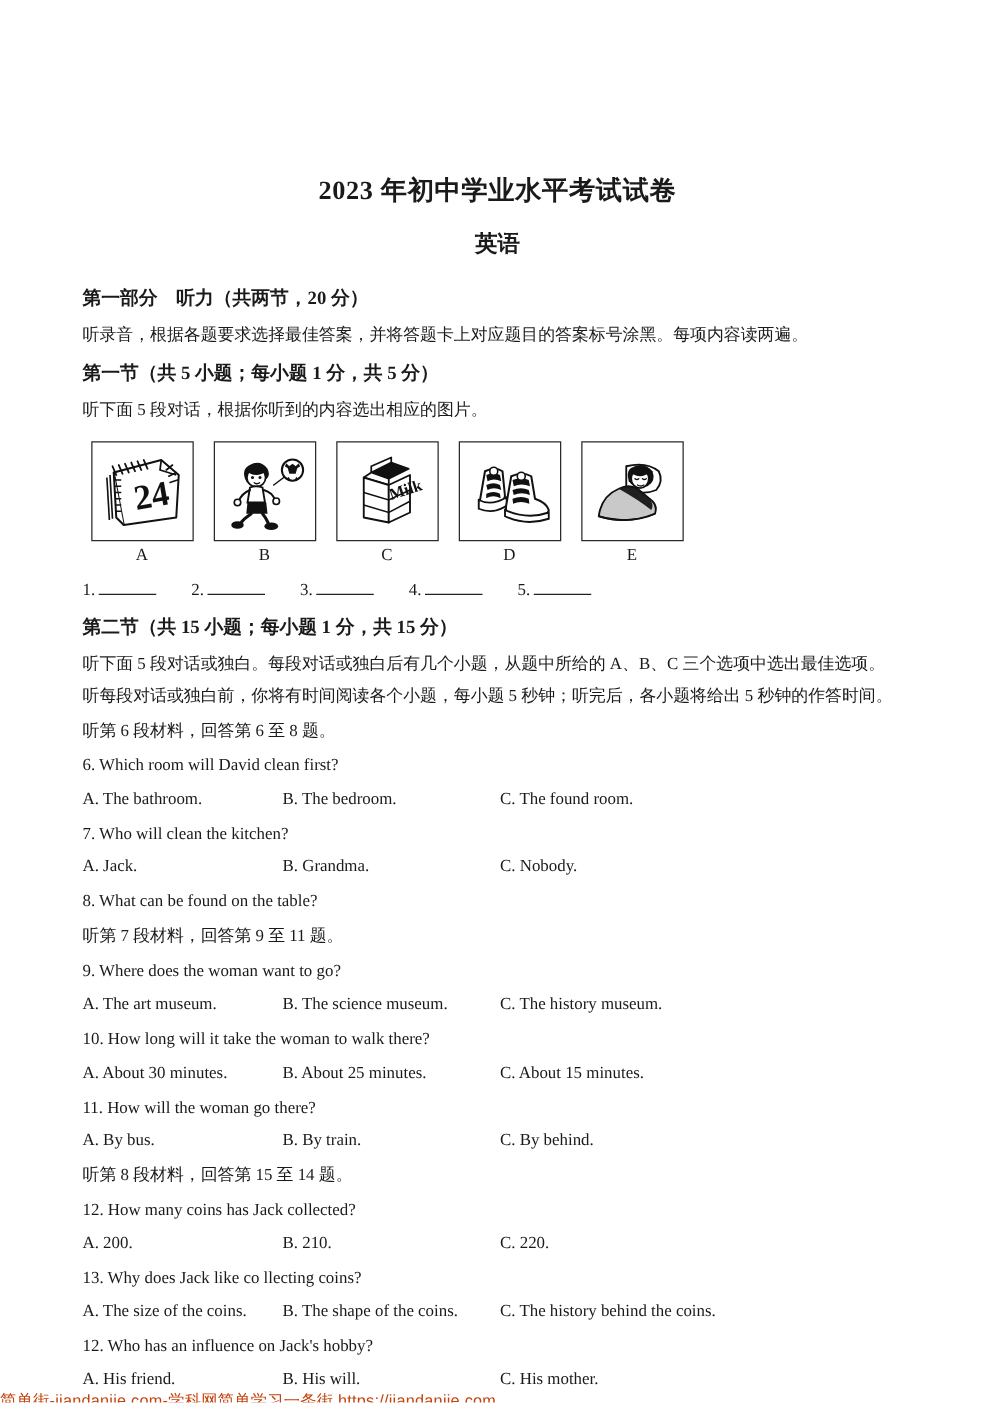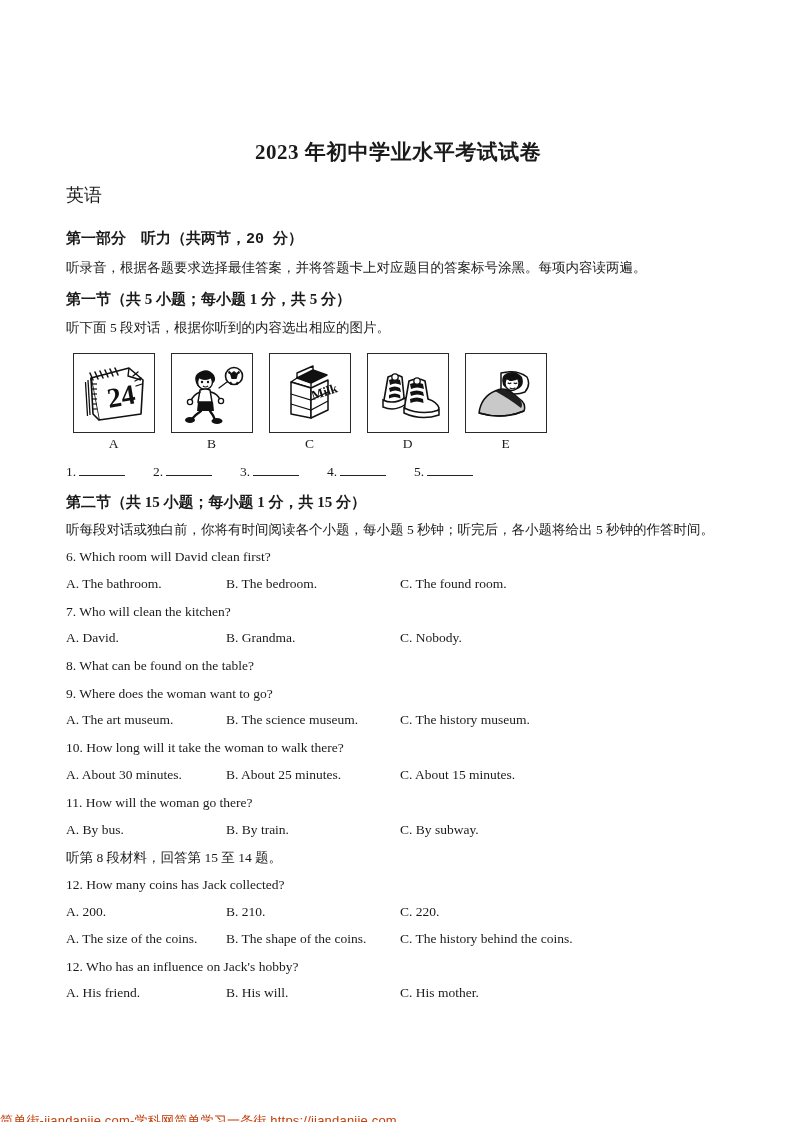--- a/index.html
+++ b/index.html
@@ -34,36 +34,36 @@
   .doc-title {
     text-align: center;
     font-size: 21px;
     font-weight: bold;
     letter-spacing: 0.5px;
     margin: 0;
     padding-top: 96px;
     line-height: 1.2;
   }
   .doc-subtitle {
-    text-align: left;
+    text-align: center;
     font-size: 18px;
-    font-weight: normal;
+    font-weight: bold;
     margin: 0;
     padding-top: 20px;
     line-height: 1.2;
   }
 
   
   .sec-head {
     font-size: 15px;
     font-weight: bold;
     margin: 0;
     line-height: 1.15;
   }
-  .sec-head-1 { padding-top: 24px; font-family: Liberation Mono, monospace; }
+  .sec-head-1 { padding-top: 24px; }
   .sec-head-2 { padding-top: 15px; }
   .sec-head-3 { padding-top: 14px; }
 
   
   .para {
     font-size: 13.5px;
     margin: 0;
     line-height: 1.15;
     padding-top: 12px;
     text-align: justify;
@@ -366,70 +366,74 @@
           <span>4.</span>
           <span class="blank-line"></span>
         </span>
       <span class="blank-item">
           <span>5.</span>
           <span class="blank-line"></span>
         </span>
     </div>
 
     <div class="sec-head sec-head-3">第二节（共 15 小题；每小题 1 分，共 15 分）</div>
+    <div class="para">听下面 5 段对话或独白。每段对话或独白后有几个小题，从题中所给的 A、B、C 三个选项中选出最佳选项。</div>
     <div class="para para-tight">听每段对话或独白前，你将有时间阅读各个小题，每小题 5 秒钟；听完后，各小题将给出 5 秒钟的作答时间。</div>
 
+    <div class="mat-line">听第 6 段材料，回答第 6 至 8 题。</div>
 
     <div class="qline">6. Which room will David clean first?</div>
     <div class="opts">
       <span class="opt opt-a">A. The bathroom.</span>
       <span class="opt opt-b">B. The bedroom.</span>
       <span class="opt opt-c">C. The found room.</span>
     </div>
 
     <div class="qline">7. Who will clean the kitchen?</div>
     <div class="opts">
-      <span class="opt opt-a">A. David.</span>
+      <span class="opt opt-a">A. Jack.</span>
       <span class="opt opt-b">B. Grandma.</span>
       <span class="opt opt-c">C. Nobody.</span>
     </div>
 
     <div class="qline">8. What can be found on the table?</div>
 
+    <div class="mat-line">听第 7 段材料，回答第 9 至 11 题。</div>
 
     <div class="qline">9. Where does the woman want to go?</div>
     <div class="opts">
       <span class="opt opt-a">A. The art museum.</span>
       <span class="opt opt-b">B. The science museum.</span>
       <span class="opt opt-c">C. The history museum.</span>
     </div>
 
     <div class="qline">10. How long will it take the woman to walk there?</div>
     <div class="opts">
       <span class="opt opt-a">A. About 30 minutes.</span>
       <span class="opt opt-b">B. About 25 minutes.</span>
       <span class="opt opt-c">C. About 15 minutes.</span>
     </div>
 
     <div class="qline">11. How will the woman go there?</div>
     <div class="opts">
       <span class="opt opt-a">A. By bus.</span>
       <span class="opt opt-b">B. By train.</span>
-      <span class="opt opt-c">C. By subway.</span>
+      <span class="opt opt-c">C. By behind.</span>
     </div>
 
     <div class="mat-line">听第 8 段材料，回答第 15 至 14 题。</div>
 
     <div class="qline">12. How many coins has Jack collected?</div>
     <div class="opts">
       <span class="opt opt-a">A. 200.</span>
       <span class="opt opt-b">B. 210.</span>
       <span class="opt opt-c">C. 220.</span>
     </div>
 
+    <div class="qline">13. Why does Jack like co llecting coins?</div>
     <div class="opts">
       <span class="opt opt-a">A. The size of the coins.</span>
       <span class="opt opt-b">B. The shape of the coins.</span>
       <span class="opt opt-c">C. The history behind the coins.</span>
     </div>
 
     <div class="qline">12. Who has an influence on Jack's hobby?</div>
     <div class="opts">
       <span class="opt opt-a">A. His friend.</span>
       <span class="opt opt-b">B. His will.</span>

